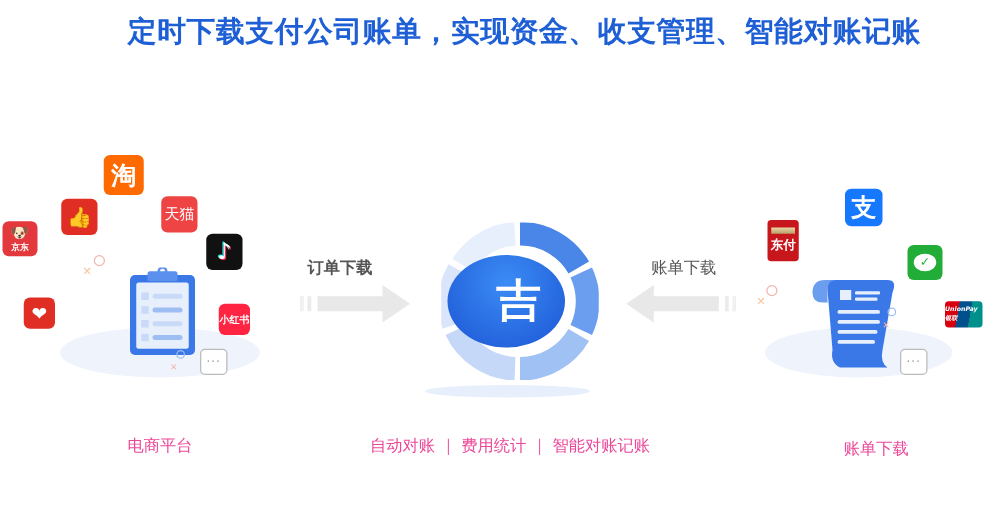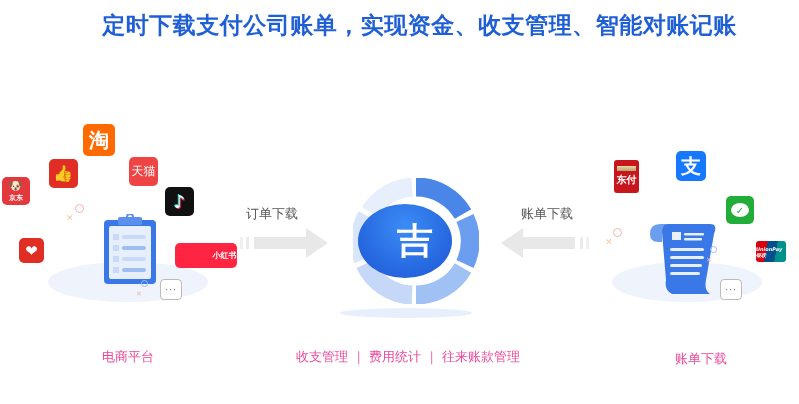--- a/index.html
+++ b/index.html
@@ -52,31 +52,31 @@
   <div class="app" style="left:83px;top:124px;width:32px;height:32px;background:#ff6a00;font-size:20px;">
     <span>淘</span>
   </div>
   <div class="app" style="left:129px;top:157px;width:29px;height:29px;background:#ef4444;font-size:12px;font-weight:normal;">
     <span>天猫</span>
   </div>
   <div class="app" style="left:165px;top:187px;width:29px;height:29px;background:#111;font-size:18px;color:#fff;text-shadow:-1px -1px 0 #25f4ee,1px 1px 0 #fe2c55;">
     <span>♪</span>
   </div>
   <div class="app" style="left:19px;top:238px;width:25px;height:25px;background:#e02e24;font-size:15px;">❤</div>
-  <div class="app" style="left:175px;top:243px;width:25px;height:25px;background:#ff2442;font-size:8px;padding-left:37px;">
+  <div class="app" style="left:175px;top:243px;width:25px;height:25px;background:#ff2442;font-size:8px;">
     <span>小红书</span>
   </div>
   <div class="more" style="left:160px;top:279px;">
     <span>···</span>
   </div>
 
   <div class="abs label" style="left:82px;top:348px;">电商平台</div>
 </div>
 
-<div class="abs arrow-label" style="left:226px;top:205px;">订单下载</div>
+<div class="abs arrow-label" style="left:226px;top:205px;font-weight:bold;">订单下载</div>
 <div class="abs" style="left:220px;top:228px;">
   <svg width="92" height="30" viewBox="0 0 92 30">
     <rect x="0" y="9" width="3" height="12" fill="#f0f0f0"></rect>
     <rect x="6" y="9" width="3" height="12" fill="#ebebeb"></rect>
     <rect x="14" y="9" width="54" height="12" fill="#e8e8e8"></rect>
     <polygon points="66,0 88,15 66,30" fill="#e8e8e8"></polygon>
   </svg>
 </div>
 
 <div class="abs" style="left:333px;top:178px;width:126px;height:126px;">
@@ -89,21 +89,21 @@
       <path d="M 10 82 A 54 54 0 0 1 14 38" stroke="#d9e5fa"></path>
       <path d="M 17 34 A 54 54 0 0 1 59 9" stroke="#e8effc"></path>
     </g>
   </svg>
 </div>
 <div class="abs" style="left:358px;top:204px;width:74px;height:74px;border-radius:50%;background:radial-gradient(circle at 50% 30%,#3b8cf5,#1c55d4);display:flex;align-items:center;justify-content:center;color:#fff;font-size:36px;font-weight:bold;">
   <span>吉</span>
 </div>
 <div class="abs" style="left:340px;top:308px;width:112px;height:10px;border-radius:50%;background:#e8effc;"></div>
 
-<div class="abs label" style="left:276px;top:348px;">收支管理 ｜ 费用统计 ｜ 往来账款管理</div>
+<div class="abs label" style="left:276px;top:348px;">自动对账 ｜ 费用统计 ｜ 智能对账记账</div>
 
 <div class="abs arrow-label" style="left:501px;top:205px;font-family:Liberation Mono, monospace;">账单下载</div>
 <div class="abs" style="left:477px;top:228px;">
   <svg width="92" height="30" viewBox="0 0 92 30">
     <polygon points="26,0 4,15 26,30" fill="#e8e8e8"></polygon>
     <rect x="24" y="9" width="54" height="12" fill="#e8e8e8"></rect>
     <rect x="83" y="9" width="3" height="12" fill="#ebebeb"></rect>
     <rect x="89" y="9" width="3" height="12" fill="#f0f0f0"></rect>
   </svg>
 </div>
@@ -123,21 +123,21 @@
       <rect x="22" y="44" width="32" height="3" rx="1.5" fill="#e8effc"></rect>
       <rect x="22" y="52" width="30" height="3" rx="1.5" fill="#e8effc"></rect>
     </svg>
   </div>
 
   <div class="deco-circle" style="left:613px;top:228px;width:7px;height:7px;border:1.5px solid #f4b4ae;"></div>
   <div class="deco-x" style="left:605px;top:238px;color:#f6c79c;">✕</div>
   <div class="deco-circle" style="left:710px;top:246px;width:5px;height:5px;border:1.5px solid #9dbdf3;"></div>
   <div class="deco-x" style="left:706px;top:256px;color:#f4b4ae;font-size:7px;">✕</div>
 
-  <div class="app" style="left:614px;top:160px;width:25px;height:33px;background:#c8161d;flex-direction:column;font-size:10px;border-radius:3px;">
+  <div class="app" style="left:614px;top:176px;width:25px;height:33px;background:#c8161d;flex-direction:column;font-size:10px;border-radius:3px;">
     <span style="display:block;width:19px;height:5px;background:linear-gradient(#e8d7a6,#b8a06a);margin-bottom:2px;"></span>
     <span>东付</span>
   </div>
   <div class="app" style="left:676px;top:151px;width:30px;height:30px;background:#1677ff;font-size:20px;">
     <span>支</span>
   </div>
   <div class="app" style="left:726px;top:196px;width:28px;height:28px;background:#22ac38;">
     <span style="width:18px;height:14px;border-radius:50%;background:#fff;display:flex;align-items:center;justify-content:center;color:#22ac38;font-size:10px;">✓</span>
   </div>
   <div class="app" style="left:756px;top:241px;width:30px;height:21px;border-radius:3px;background:linear-gradient(100deg,#d7000f 0 35%,#00508e 35% 65%,#00908c 65%);font-size:5px;font-style:italic;">

